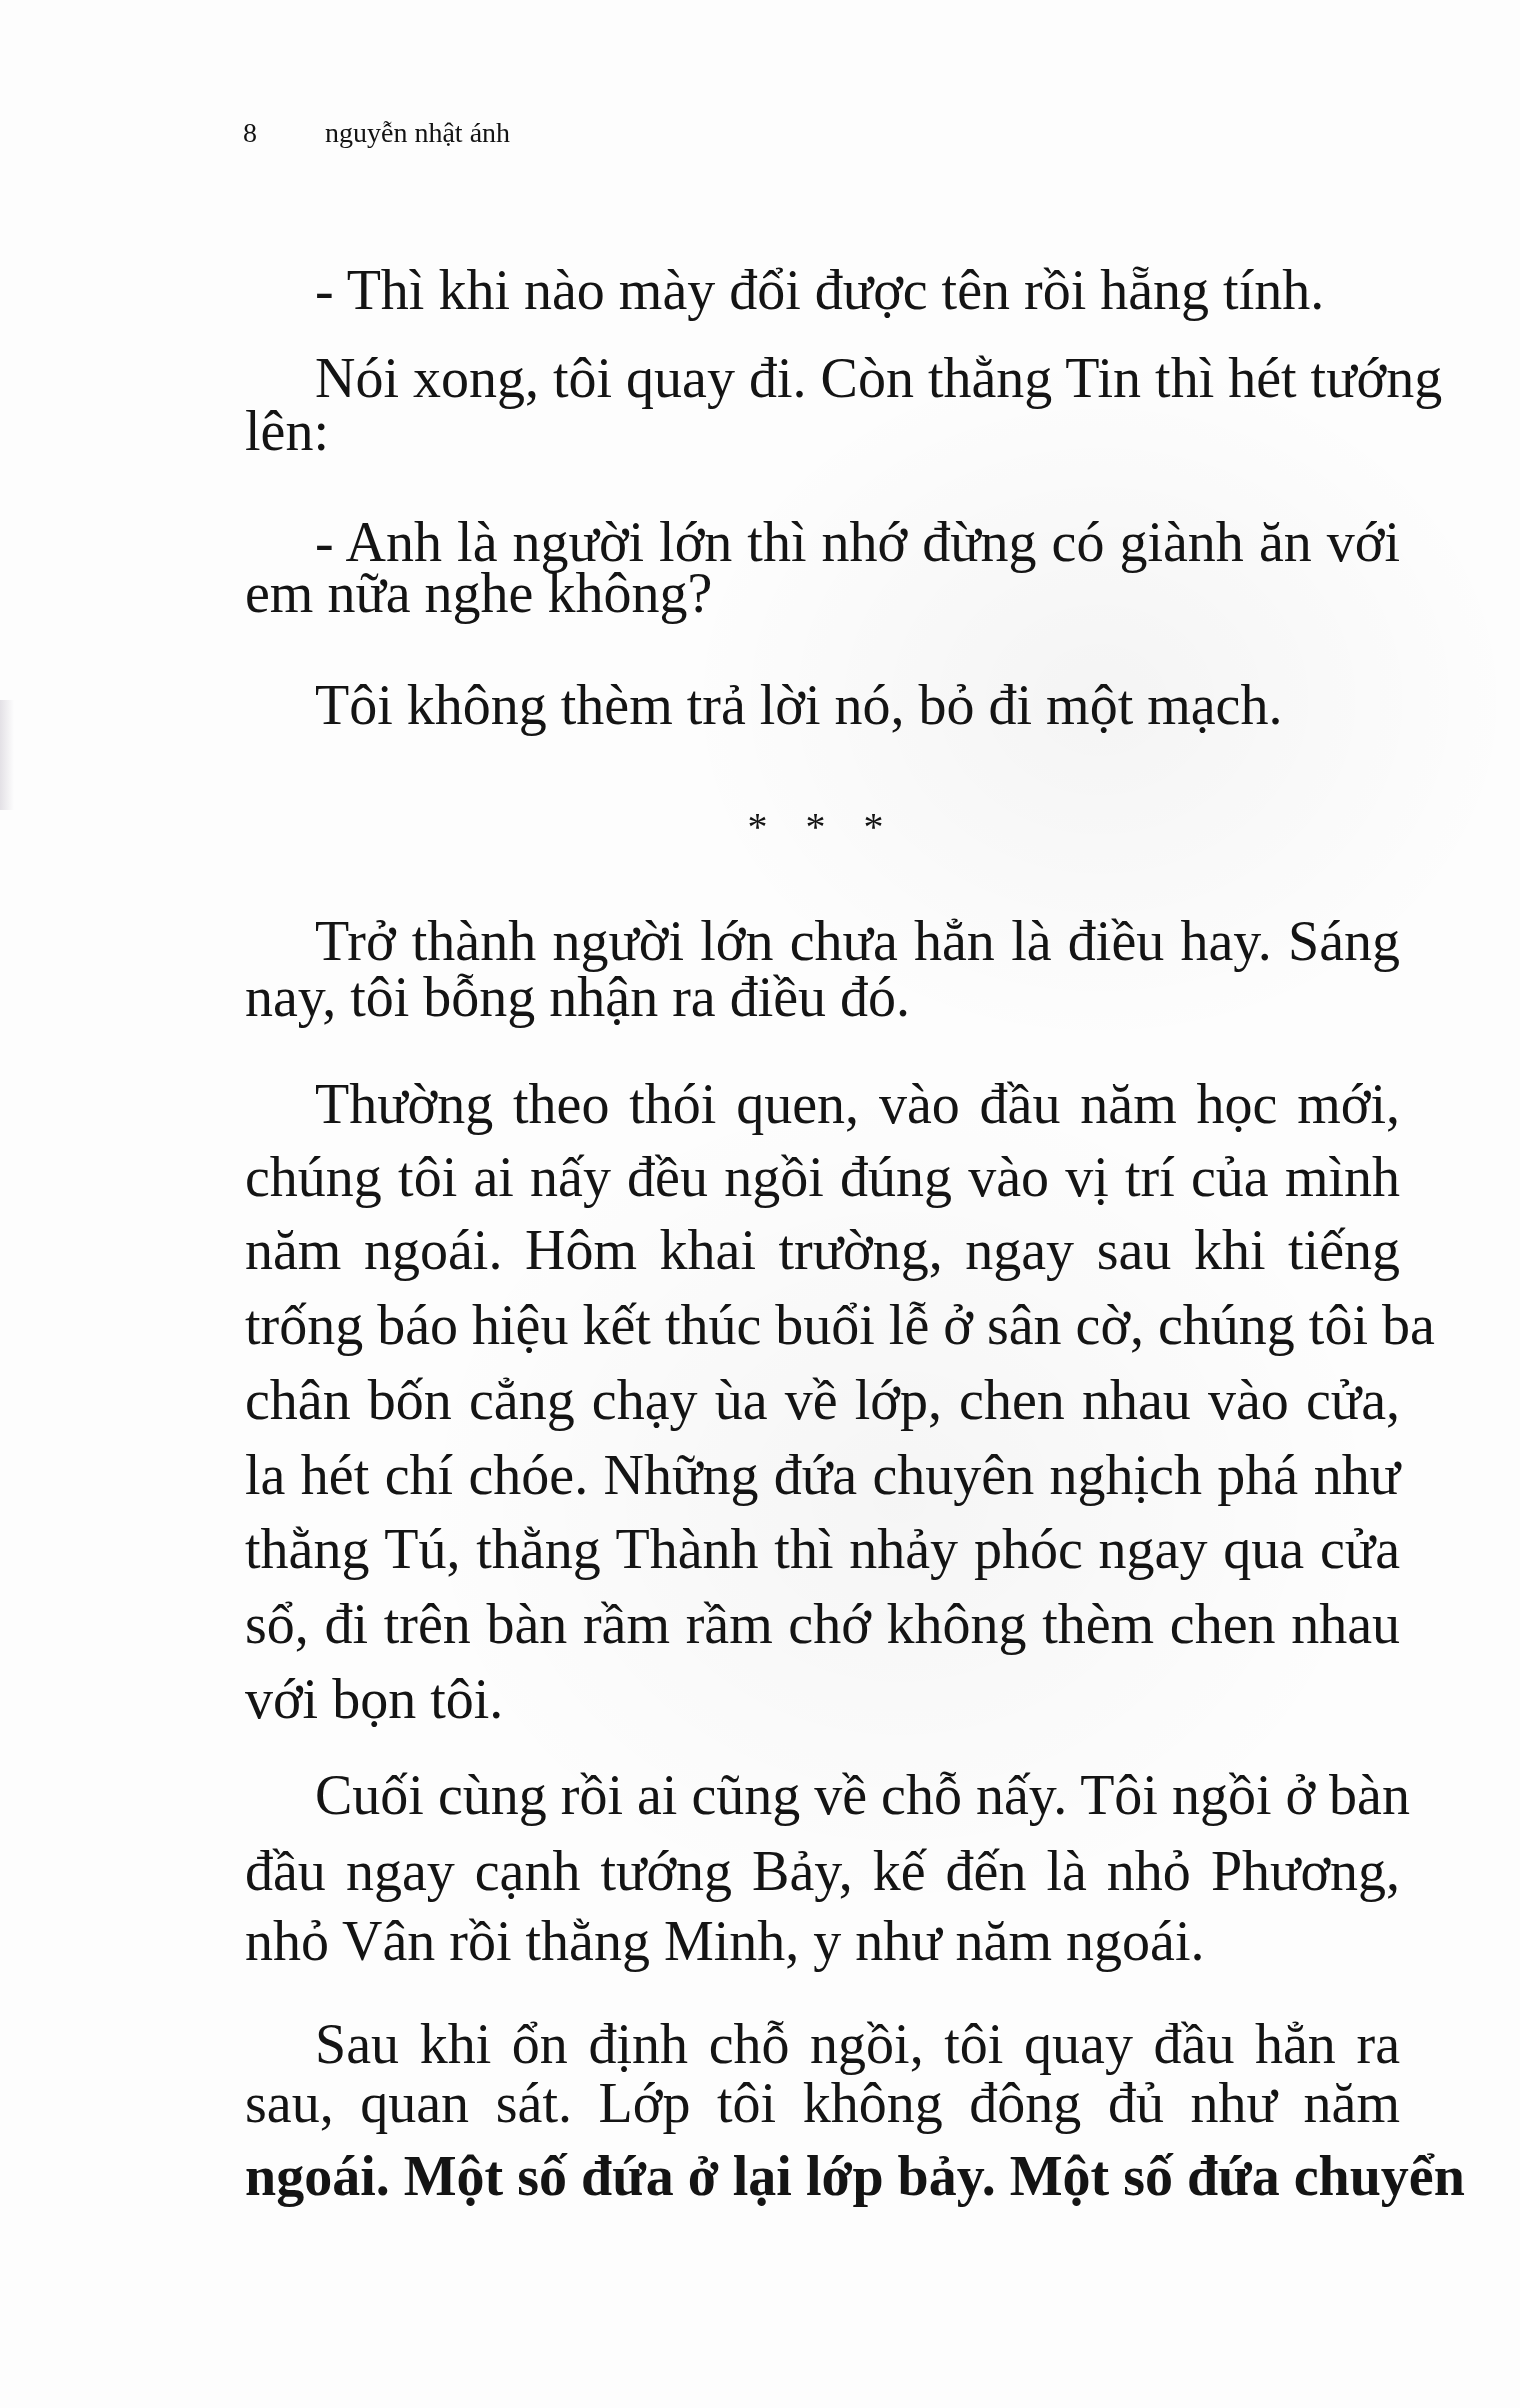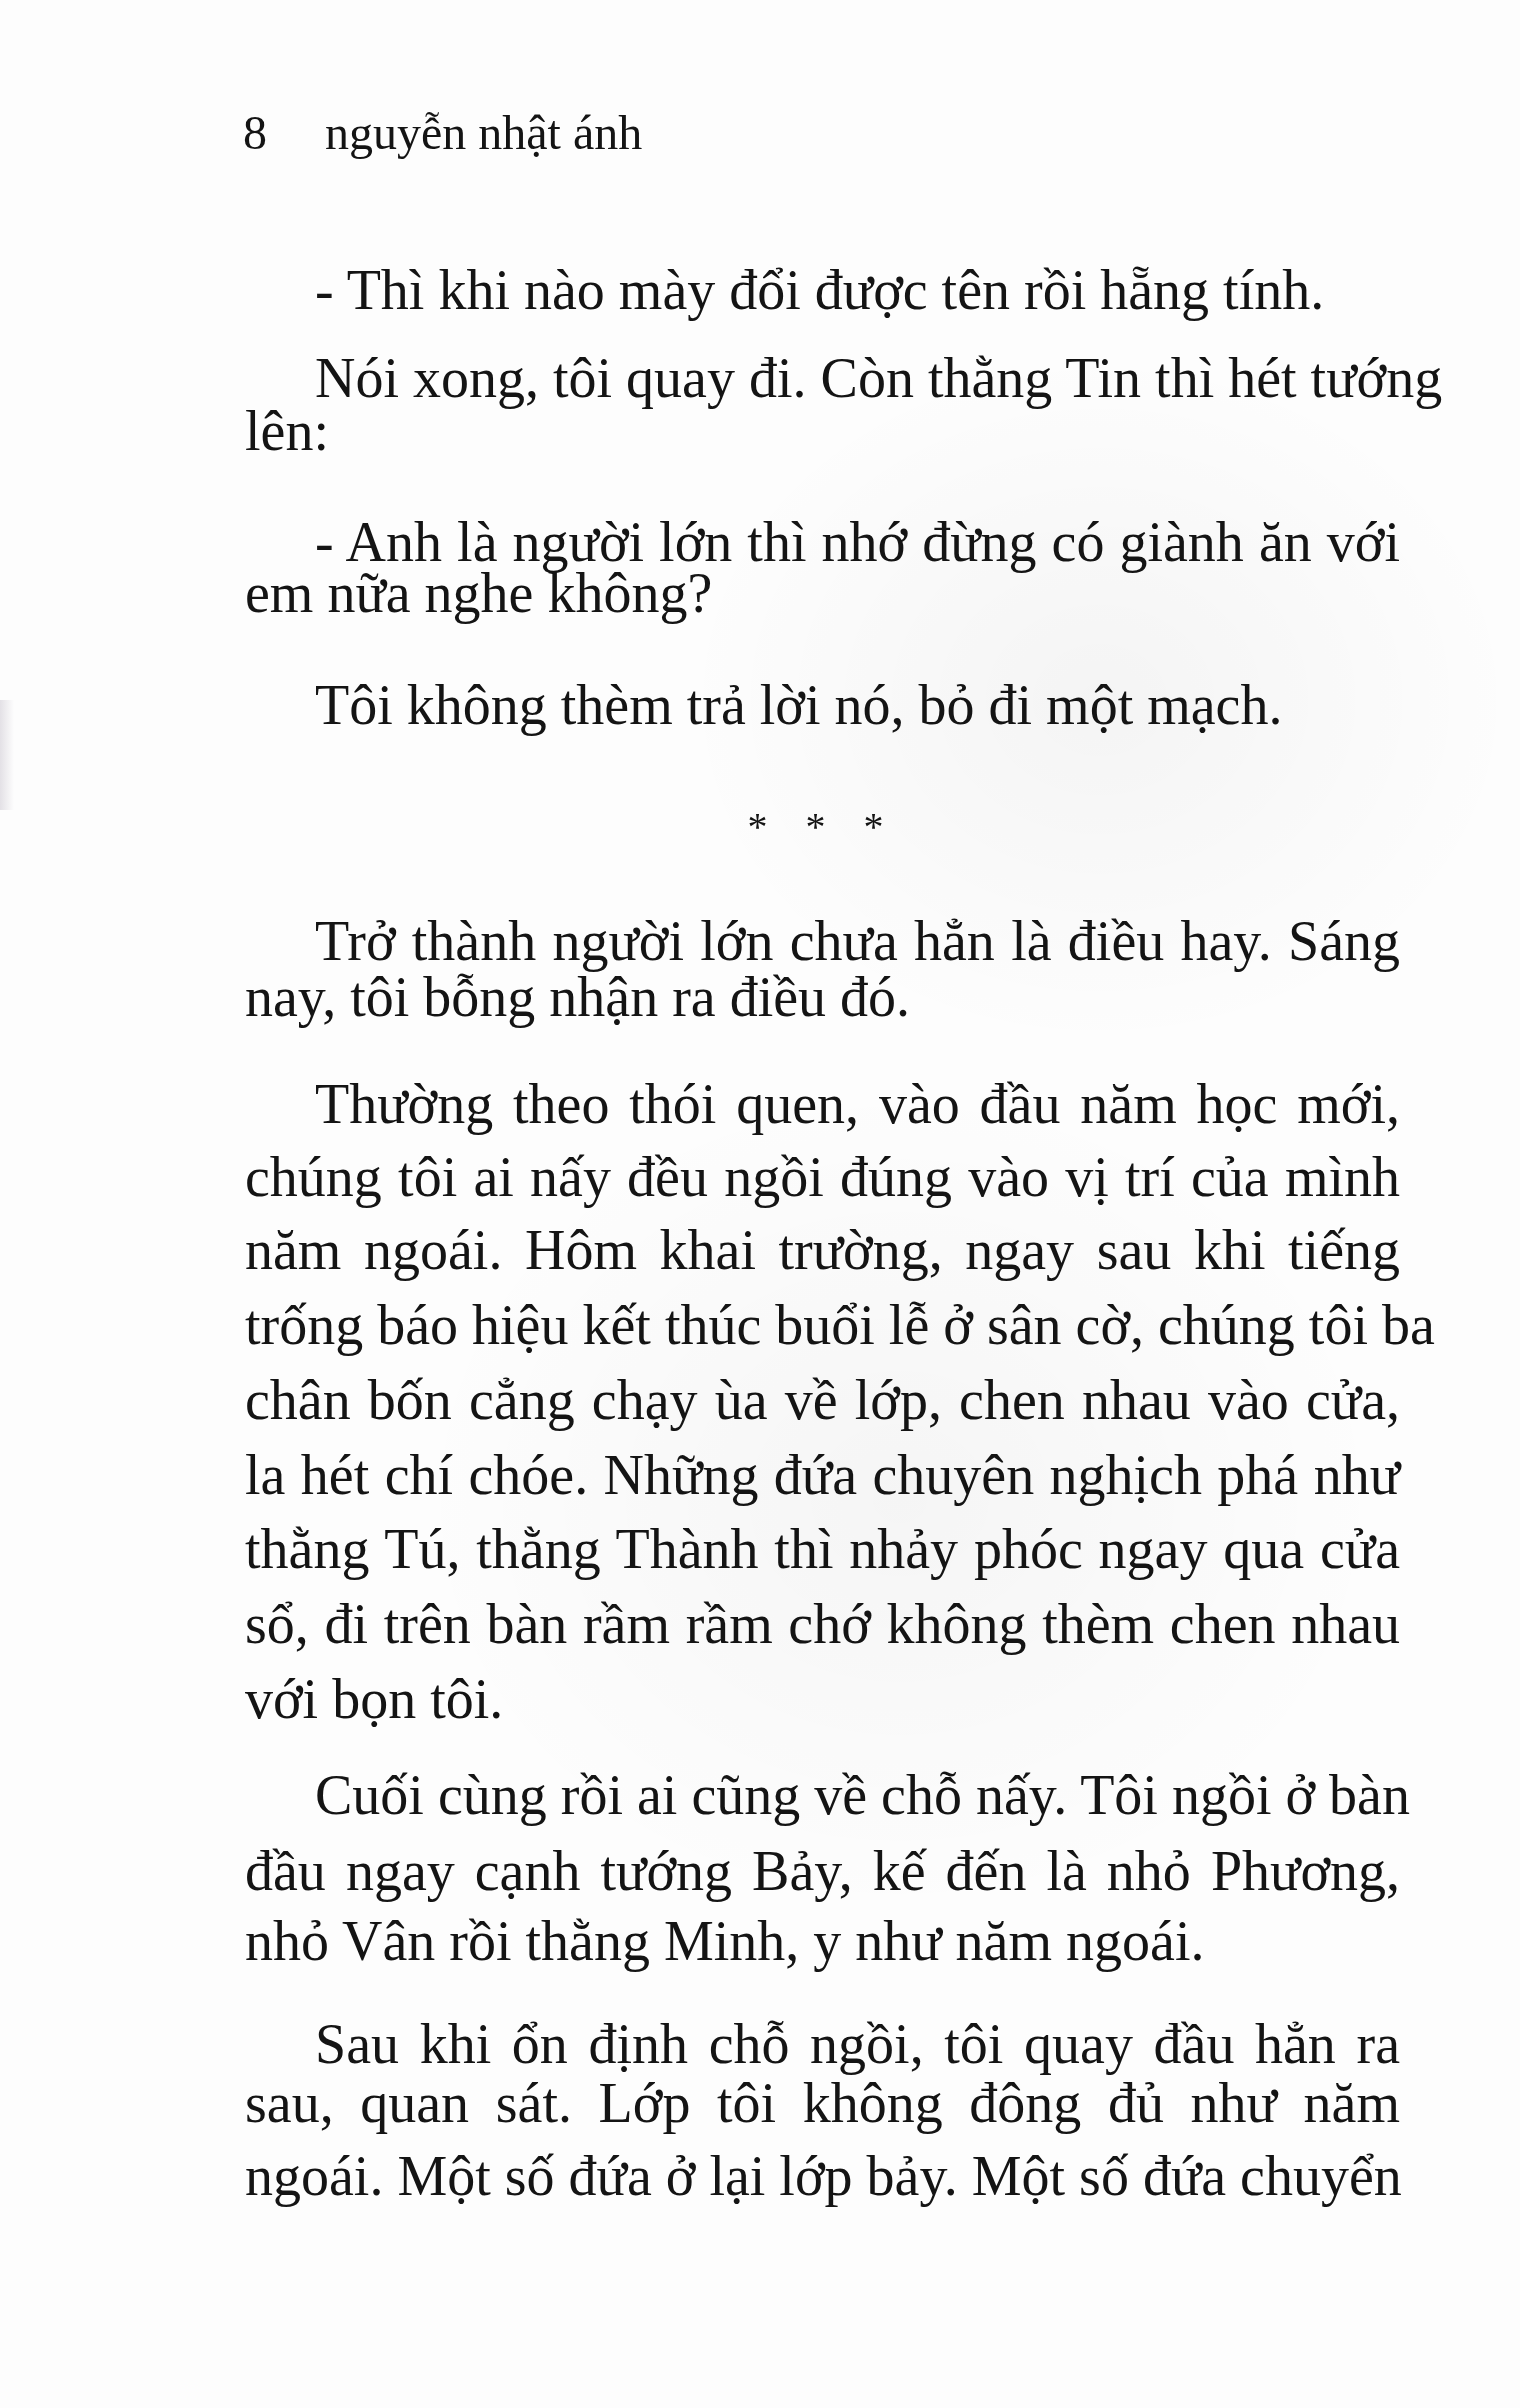--- a/index.html
+++ b/index.html
@@ -17,21 +17,21 @@
       radial-gradient(ellipse 600px 500px at 1100px 700px, rgba(0,0,0,0.035), transparent 70%),
       radial-gradient(ellipse 700px 600px at 900px 1500px, rgba(0,0,0,0.03), transparent 70%);
     pointer-events: none;
   }
   .left-edge {
     position: absolute; left: 0; top: 700px; width: 14px; height: 110px;
     background: linear-gradient(90deg, rgba(150,140,160,0.25), transparent);
   }
   .running-head {
     position: absolute; left: 243px; top: 108px; height: 50px;
-    font-size: 48px; line-height: 50px; white-space: nowrap;
+    font-size: 28px; line-height: 50px; white-space: nowrap;
   }
   .running-head .pnum { display: inline-block; width: 82px; }
   .line {
     position: absolute; left: 245px; width: 1155px;
     font-size: 56px; line-height: 56px; height: 56px;
     text-align: justify; text-align-last: justify;
     white-space: nowrap; overflow: visible;
   }
   .line.indent { padding-left: 70px; width: 1085px; }
   .line.last { text-align-last: left; }
@@ -67,16 +67,16 @@
       <div class="line" style="top: 1372px;">chân bốn cẳng chạy ùa về lớp, chen nhau vào cửa,</div>
       <div class="line" style="top: 1447px;">la hét chí chóe. Những đứa chuyên nghịch phá như</div>
       <div class="line" style="top: 1521px;">thằng Tú, thằng Thành thì nhảy phóc ngay qua cửa</div>
       <div class="line" style="top: 1596px;">sổ, đi trên bàn rầm rầm chớ không thèm chen nhau</div>
       <div class="line last" style="top: 1671px;">với bọn tôi.</div>
       <div class="line indent" style="top: 1767px;">Cuối cùng rồi ai cũng về chỗ nấy. Tôi ngồi ở bàn</div>
       <div class="line" style="top: 1843px;">đầu ngay cạnh tướng Bảy, kế đến là nhỏ Phương,</div>
       <div class="line last" style="top: 1913px;">nhỏ Vân rồi thằng Minh, y như năm ngoái.</div>
       <div class="line indent" style="top: 2000px; margin-top: 16px;">Sau khi ổn định chỗ ngồi, tôi quay đầu hẳn ra</div>
       <div class="line" style="top: 2075px;">sau, quan sát. Lớp tôi không đông đủ như năm</div>
-      <div class="line" style="top: 2148px;">ngoái. Một số đứa ở lại lớp bảy. Một số đứa chuyển</div>
+      <div class="line" style="top: 2148px; font-weight: bold;">ngoái. Một số đứa ở lại lớp bảy. Một số đứa chuyển</div>
     </div>
   <div class="sep" id="sep" style="top: 802px;">* * *</div>
 </div>
 
 </body></html>

